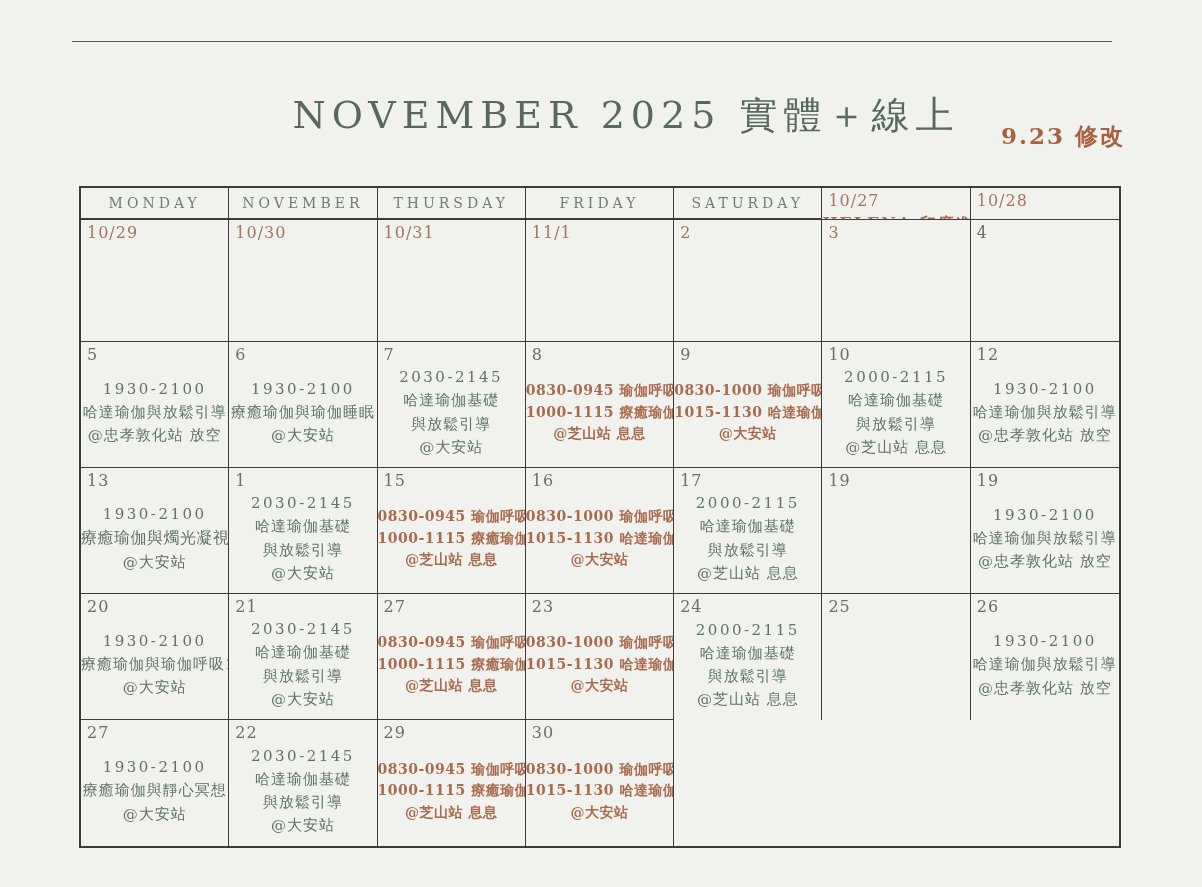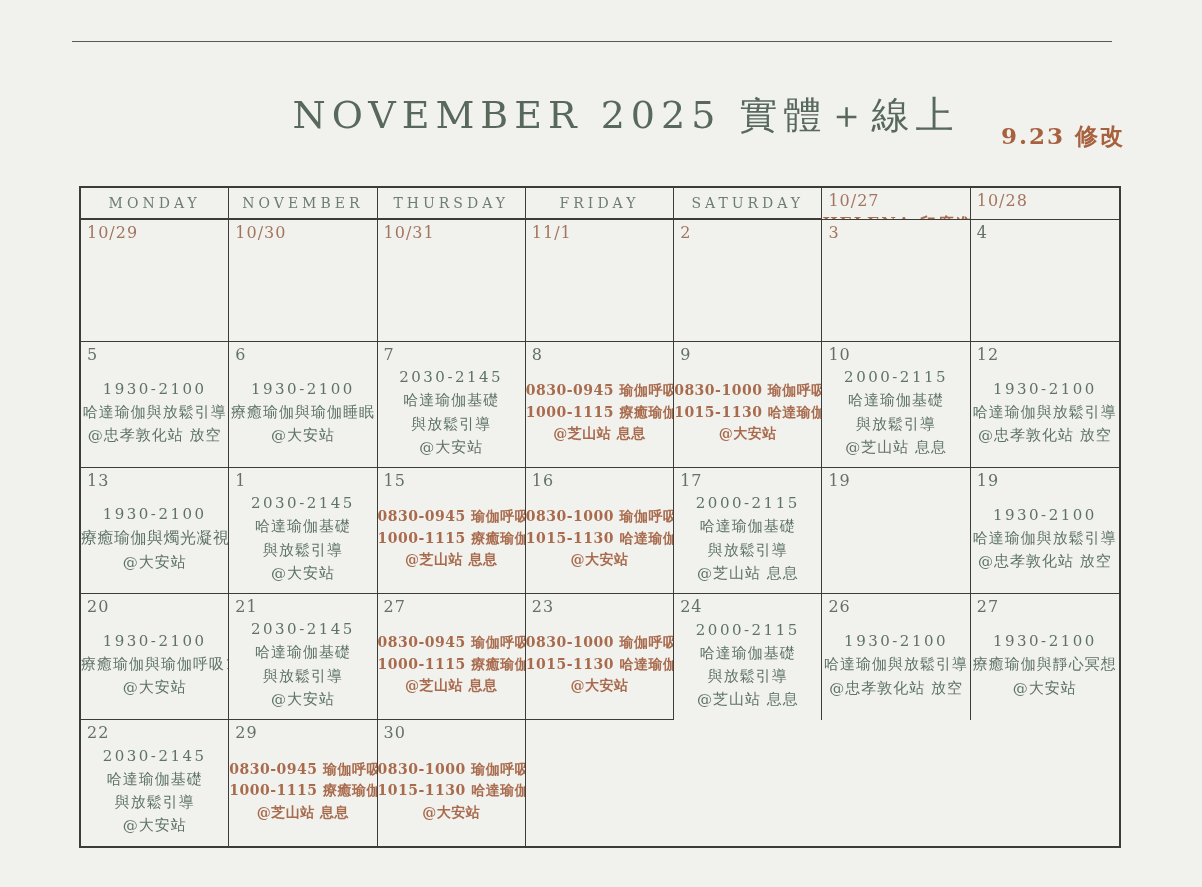--- a/index.html
+++ b/index.html
@@ -264,20 +264,24 @@
     <div class="cell last-row">
       <div class="date green">24</div>
       <div class="content">
         <p class="green time">2000-2115</p>
         <p class="green">哈達瑜伽基礎</p>
         <p class="green">與放鬆引導</p>
         <p class="green">@芝山站 息息</p>
       </div>
     </div>
     <div class="cell last-row">
+      <div class="date green">25</div>
+      <div class="content"></div>
+    </div>
+    <div class="cell last-row">
       <div class="date green">26</div>
       <div class="content">
         <p class="green time">1930-2100</p>
         <p class="green">哈達瑜伽與放鬆引導</p>
         <p class="green">@忠孝敦化站 放空</p>
       </div>
     </div>
     <div class="cell last-row">
       <div class="date green">27</div>
       <div class="content">

